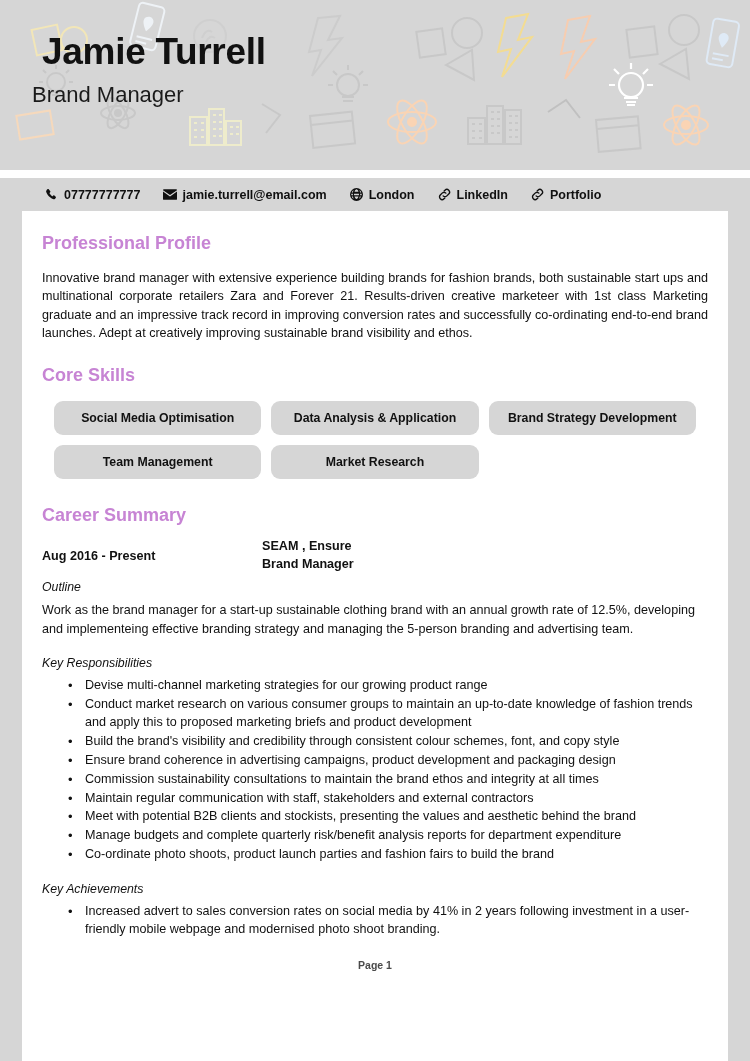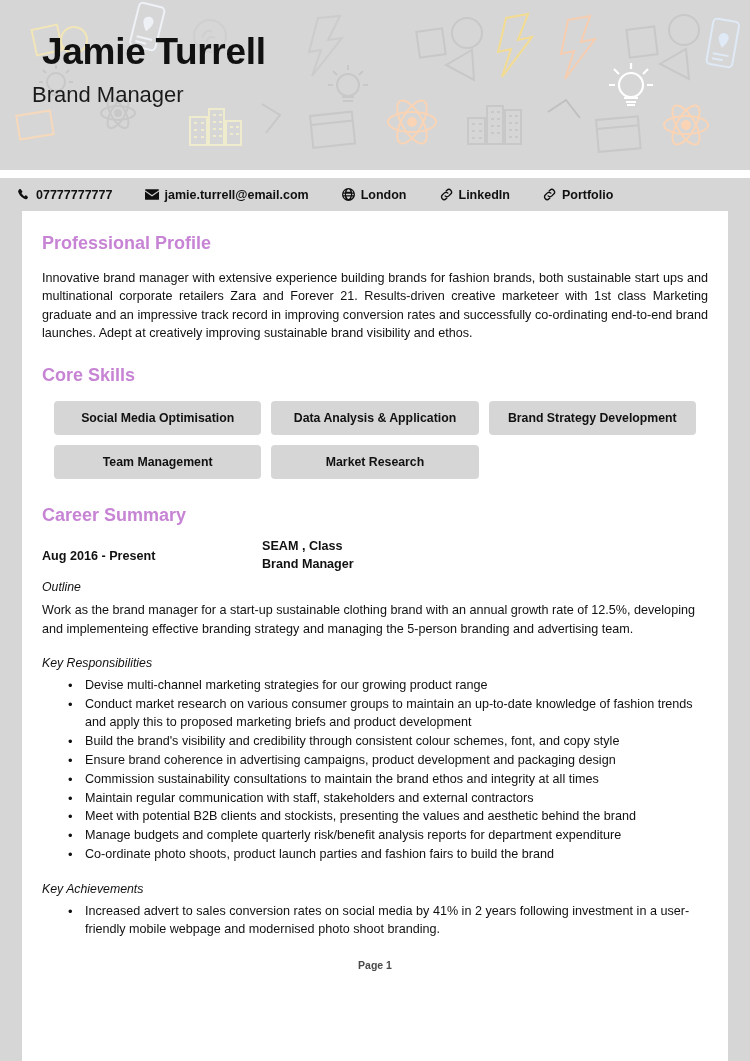--- a/index.html
+++ b/index.html
@@ -63,22 +63,22 @@
     width: 750px;
   }
 
   
   .contact-bar {
     width: 750px;
     height: 33px;
     background: #d6d6d6;
     display: flex;
     align-items: center;
-    padding-left: 16px;
-    gap: 18px;
+    padding-left: 44px;
+    gap: 8px;
   }
   .contact-item {
     display: flex;
     align-items: center;
     font-size: 12.5px;
     font-weight: bold;
     color: #101010;
     margin-right: 14px;
     white-space: nowrap;
   }
@@ -126,21 +126,21 @@
   
   .skills-grid {
     display: grid;
     grid-template-columns: repeat(3, 1fr);
     gap: 10px 10px;
     margin: 0 0 26px 0;
     padding: 0 12px;
   }
   .skill-pill {
     background: #d6d6d6;
-    border-radius: 4px;
+    border-radius: 9px;
     height: 34px;
     display: flex;
     align-items: center;
     justify-content: center;
     font-size: 12.3px;
     font-weight: bold;
     color: #111111;
     text-align: center;
     padding: 0 6px;
   }
@@ -395,21 +395,21 @@
     <div class="skill-pill">Team Management</div>
     <div class="skill-pill">Market Research</div>
   </div>
 
   <h2 class="section-title tight">Career Summary</h2>
 
   <div>
     <div class="job-header">
       <div class="job-dates">Aug 2016 - Present</div>
       <div class="job-company-block">
-        <div>SEAM , Class</div>
+        <div>SEAM , Ensure</div>
         <div>Brand Manager</div>
       </div>
     </div>
 
     <div class="sub-head">Outline</div>
     <p class="body-text">Work as the brand manager for a start-up sustainable clothing brand with an annual growth rate of 12.5%, developing and implementeing effective branding strategy and managing the 5-person branding and advertising team.</p>
 
     <div class="sub-head">Key Responsibilities</div>
     <ul class="bullets">
       <li>Devise multi-channel marketing strategies for our growing product range</li>

